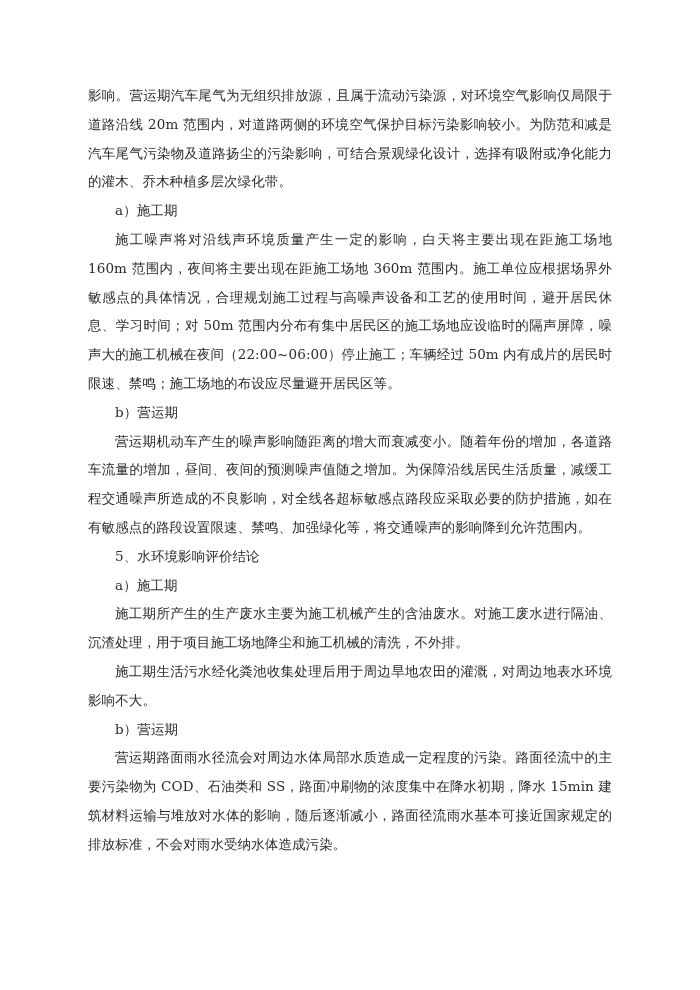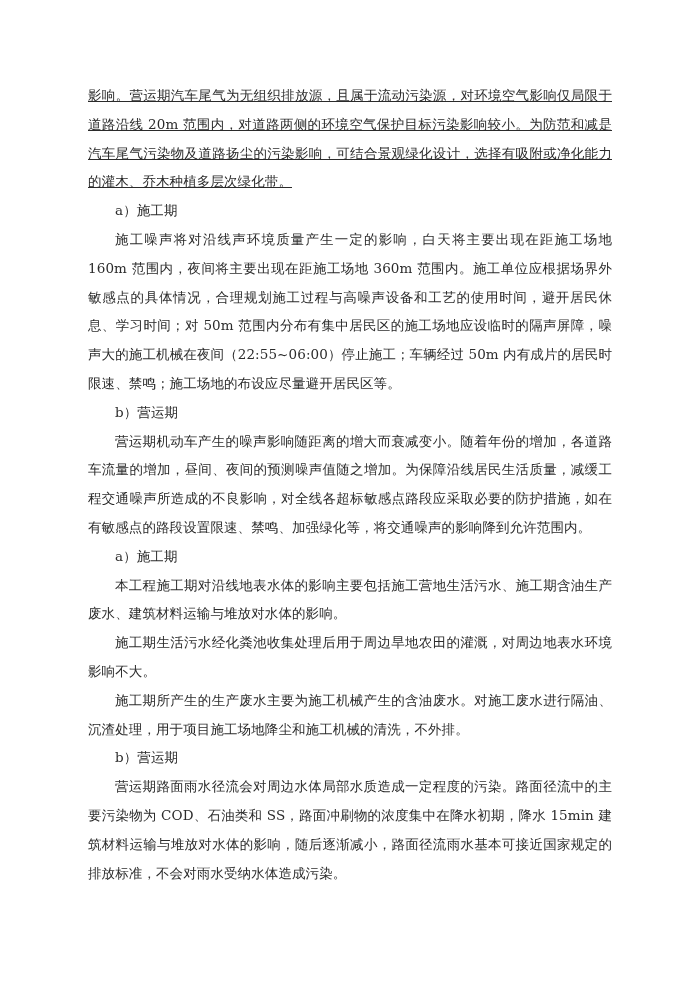--- a/index.html
+++ b/index.html
@@ -28,33 +28,32 @@
   }
   .content p {
     margin: 0;
     padding: 0;
   }
   .content p.indent {
     text-indent: 2em;
   }
   .content p.cont {
     text-indent: 0;
-    text-decoration: underline;
   }
 </style>
 </head>
 <body>
 
 <div class="page">
   <div class="content" id="doc-content">
       <p class="cont">影响。营运期汽车尾气为无组织排放源，且属于流动污染源，对环境空气影响仅局限于道路沿线 20m 范围内，对道路两侧的环境空气保护目标污染影响较小。为防范和减是汽车尾气污染物及道路扬尘的污染影响，可结合景观绿化设计，选择有吸附或净化能力的灌木、乔木种植多层次绿化带。</p>
       <p class="indent">a）施工期</p>
-      <p class="indent">施工噪声将对沿线声环境质量产生一定的影响，白天将主要出现在距施工场地 160m 范围内，夜间将主要出现在距施工场地 360m 范围内。施工单位应根据场界外敏感点的具体情况，合理规划施工过程与高噪声设备和工艺的使用时间，避开居民休息、学习时间；对 50m 范围内分布有集中居民区的施工场地应设临时的隔声屏障，噪声大的施工机械在夜间（22:55~06:00）停止施工；车辆经过 50m 内有成片的居民时限速、禁鸣；施工场地的布设应尽量避开居民区等。</p>
+      <p class="indent">施工噪声将对沿线声环境质量产生一定的影响，白天将主要出现在距施工场地 160m 范围内，夜间将主要出现在距施工场地 360m 范围内。施工单位应根据场界外敏感点的具体情况，合理规划施工过程与高噪声设备和工艺的使用时间，避开居民休息、学习时间；对 50m 范围内分布有集中居民区的施工场地应设临时的隔声屏障，噪声大的施工机械在夜间（22:00~06:00）停止施工；车辆经过 50m 内有成片的居民时限速、禁鸣；施工场地的布设应尽量避开居民区等。</p>
       <p class="indent">b）营运期</p>
       <p class="indent">营运期机动车产生的噪声影响随距离的增大而衰减变小。随着年份的增加，各道路车流量的增加，昼间、夜间的预测噪声值随之增加。为保障沿线居民生活质量，减缓工程交通噪声所造成的不良影响，对全线各超标敏感点路段应采取必要的防护措施，如在有敏感点的路段设置限速、禁鸣、加强绿化等，将交通噪声的影响降到允许范围内。</p>
+      <p class="indent">5、水环境影响评价结论</p>
       <p class="indent">a）施工期</p>
-      <p class="indent">本工程施工期对沿线地表水体的影响主要包括施工营地生活污水、施工期含油生产废水、建筑材料运输与堆放对水体的影响。</p>
+      <p class="indent">施工期所产生的生产废水主要为施工机械产生的含油废水。对施工废水进行隔油、沉渣处理，用于项目施工场地降尘和施工机械的清洗，不外排。</p>
       <p class="indent">施工期生活污水经化粪池收集处理后用于周边旱地农田的灌溉，对周边地表水环境影响不大。</p>
-      <p class="indent">施工期所产生的生产废水主要为施工机械产生的含油废水。对施工废水进行隔油、沉渣处理，用于项目施工场地降尘和施工机械的清洗，不外排。</p>
       <p class="indent">b）营运期</p>
       <p class="indent">营运期路面雨水径流会对周边水体局部水质造成一定程度的污染。路面径流中的主要污染物为 COD、石油类和 SS，路面冲刷物的浓度集中在降水初期，降水 15min 建筑材料运输与堆放对水体的影响，随后逐渐减小，路面径流雨水基本可接近国家规定的排放标准，不会对雨水受纳水体造成污染。</p>
     </div>
 </div>
 
 </body></html>

